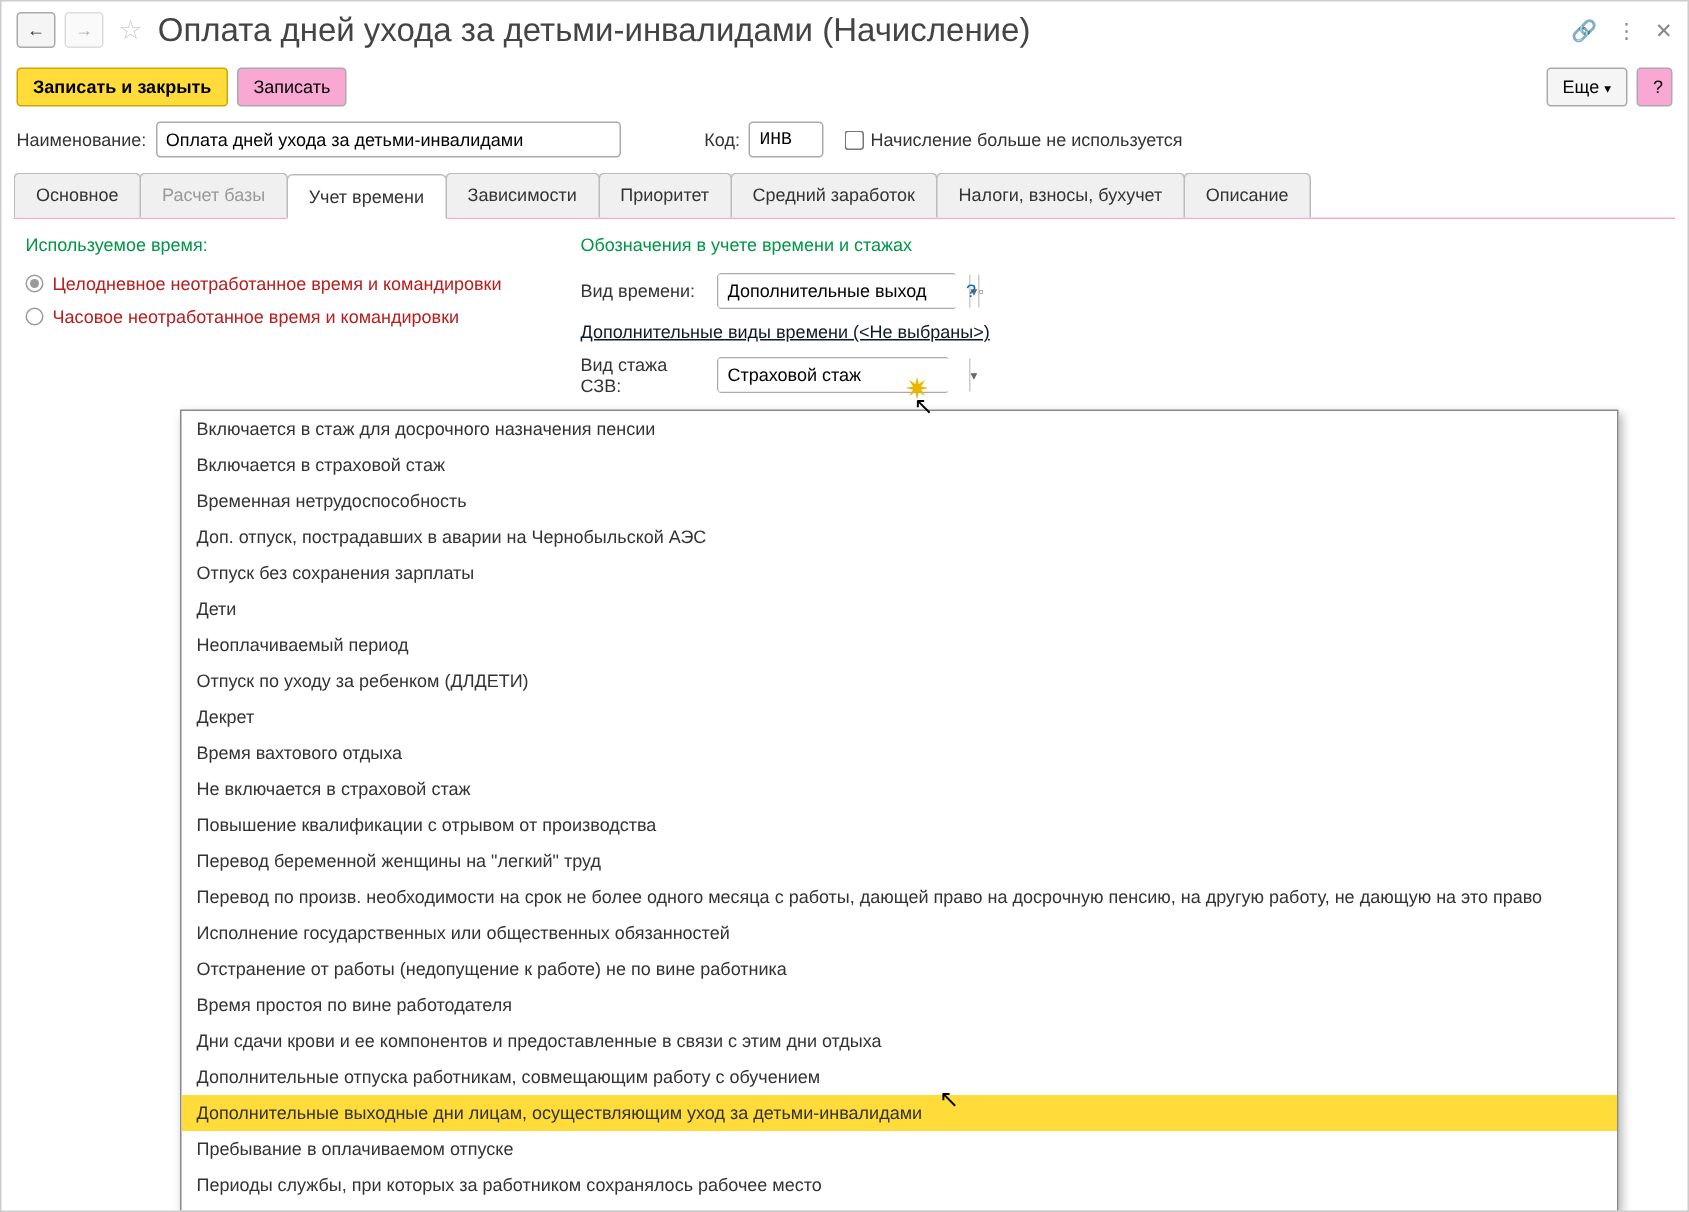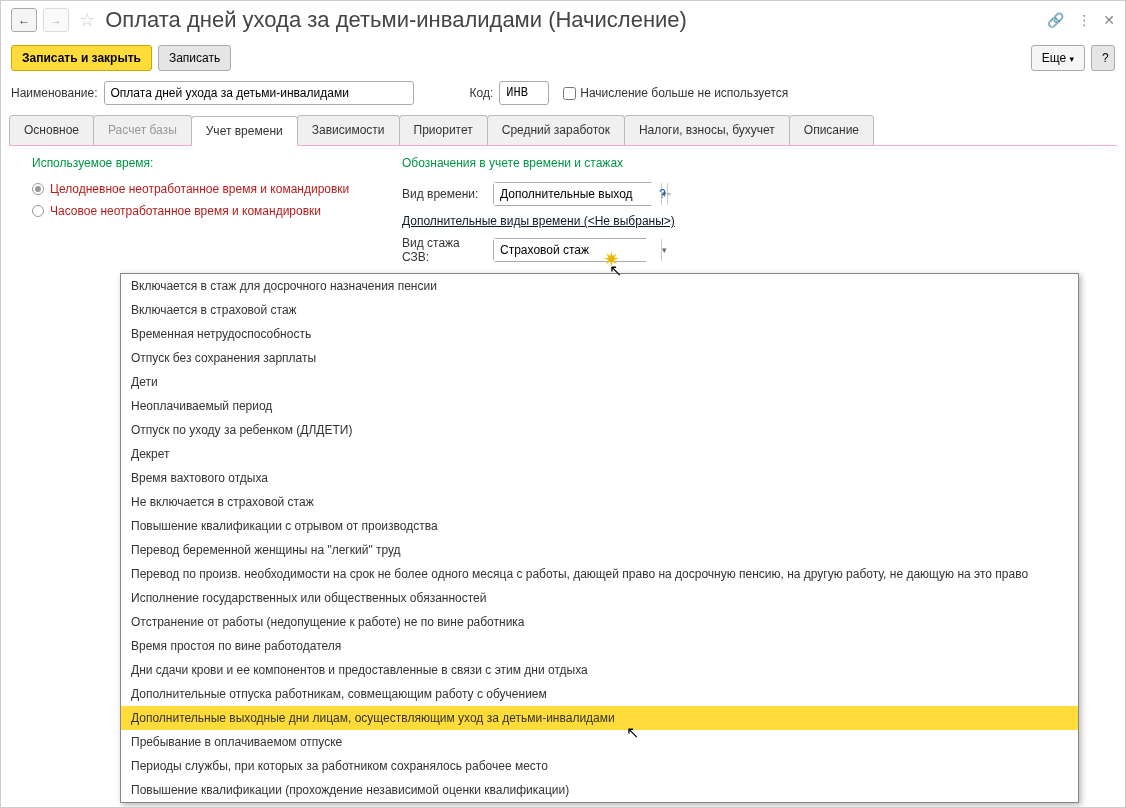--- a/index.html
+++ b/index.html
@@ -5,34 +5,34 @@
 *{box-sizing:border-box;margin:0;padding:0;font-family:Arial,sans-serif;font-size:12px}
 body{background:#fff;color:#333;width:1126px;height:808px;overflow:hidden;position:relative;border:1px solid #ccc}
 .titlebar{display:flex;align-items:center;padding:6px 10px;gap:6px}
 .nav-btn{width:26px;height:24px;border:1px solid #aaa;border-radius:3px;background:#f5f5f5;display:flex;align-items:center;justify-content:center;cursor:pointer}
 .nav-btn.disabled{opacity:0.4}
 .star{color:#ccc;font-size:18px;margin:0 4px}
 .title{font-size:22px;color:#444;flex:1}
 .title-icons{display:flex;gap:12px;align-items:center;color:#888}
 .title-icons span{cursor:pointer;font-size:14px}
 .toolbar{display:flex;align-items:center;padding:6px 10px;gap:6px}
-.btn{border:1px solid #aaa;border-radius:3px;padding:5px 10px;background:#e5e5e5;cursor:pointer}
+.btn{border:1px solid #aaa;border-radius:3px;padding:5px 10px;background:#f9a8d4;cursor:pointer}
 .btn-primary{background:#ffdc3a;border-color:#cba800;font-weight:bold}
 .btn-more{background:#f5f5f5}
 .spacer{flex:1}
 .btn-help{width:24px;text-align:center}
 .form-row{display:flex;align-items:center;padding:4px 10px;gap:6px}
 .form-row label{color:#333}
 .text-input{border:1px solid #aaa;border-radius:3px;padding:3px 6px;height:24px}
 .checkbox{display:flex;align-items:center;gap:4px;margin-left:8px}
 .tabs{display:flex;border-bottom:1px solid #f9a8d4;margin:6px 8px 0;position:relative}
 .tab{padding:7px 14px;border:1px solid #bbb;border-bottom:none;border-radius:4px 4px 0 0;background:#f0f0f0;margin-right:-1px;cursor:pointer;color:#333}
 .tab.disabled{color:#999}
 .tab.active{background:#fff;border-bottom:1px solid #fff;position:relative;z-index:1;top:1px}
-.tab-body{padding:10px 31px;display:flex;gap:20px}
+.tab-body{padding:10px 16px;display:flex;gap:20px}
 .col{display:flex;flex-direction:column;gap:8px}
 .section-title{color:#009646;margin-bottom:4px}
 .radio-row{display:flex;align-items:center;gap:6px;color:#b91c1c}
 .radio-circle{width:12px;height:12px;border:1px solid #999;border-radius:50%;display:inline-block;position:relative}
 .radio-circle.checked::after{content:"";position:absolute;width:6px;height:6px;background:#999;border-radius:50%;top:2px;left:2px}
 .field-row{display:flex;align-items:center;gap:6px}
 .select-box{display:flex;align-items:center;border:1px solid #aaa;border-radius:3px;height:24px;background:#fff}
 .select-box input{border:none;outline:none;padding:0 6px;flex:1;height:22px}
 .select-btn{width:18px;height:22px;border-left:1px solid #ccc;display:flex;align-items:center;justify-content:center;cursor:pointer;font-size:9px;color:#666}
 .link{color:#0f172a;text-decoration:underline;cursor:pointer}
@@ -133,20 +133,21 @@
   </div>
 </div>
 
 <span class="cursor-star">✷</span>
 <span class="cursor-arrow">↖</span>
 
 <div class="dropdown" id="dropdown">
     <div class="dd-item">Включается в стаж для досрочного назначения пенсии</div>
     <div class="dd-item">Включается в страховой стаж</div>
     <div class="dd-item">Временная нетрудоспособность</div>
+    <div class="dd-item">Доп. отпуск, пострадавших в аварии на Чернобыльской АЭС</div>
     <div class="dd-item">Отпуск без сохранения зарплаты</div>
     <div class="dd-item">Дети</div>
     <div class="dd-item">Неоплачиваемый период</div>
     <div class="dd-item">Отпуск по уходу за ребенком (ДЛДЕТИ)</div>
     <div class="dd-item">Декрет</div>
     <div class="dd-item">Время вахтового отдыха</div>
     <div class="dd-item">Не включается в страховой стаж</div>
     <div class="dd-item">Повышение квалификации с отрывом от производства</div>
     <div class="dd-item">Перевод беременной женщины на "легкий" труд</div>
     <div class="dd-item">Перевод по произв. необходимости на срок не более одного месяца с работы, дающей право на досрочную пенсию, на другую работу, не дающую на это право</div>

